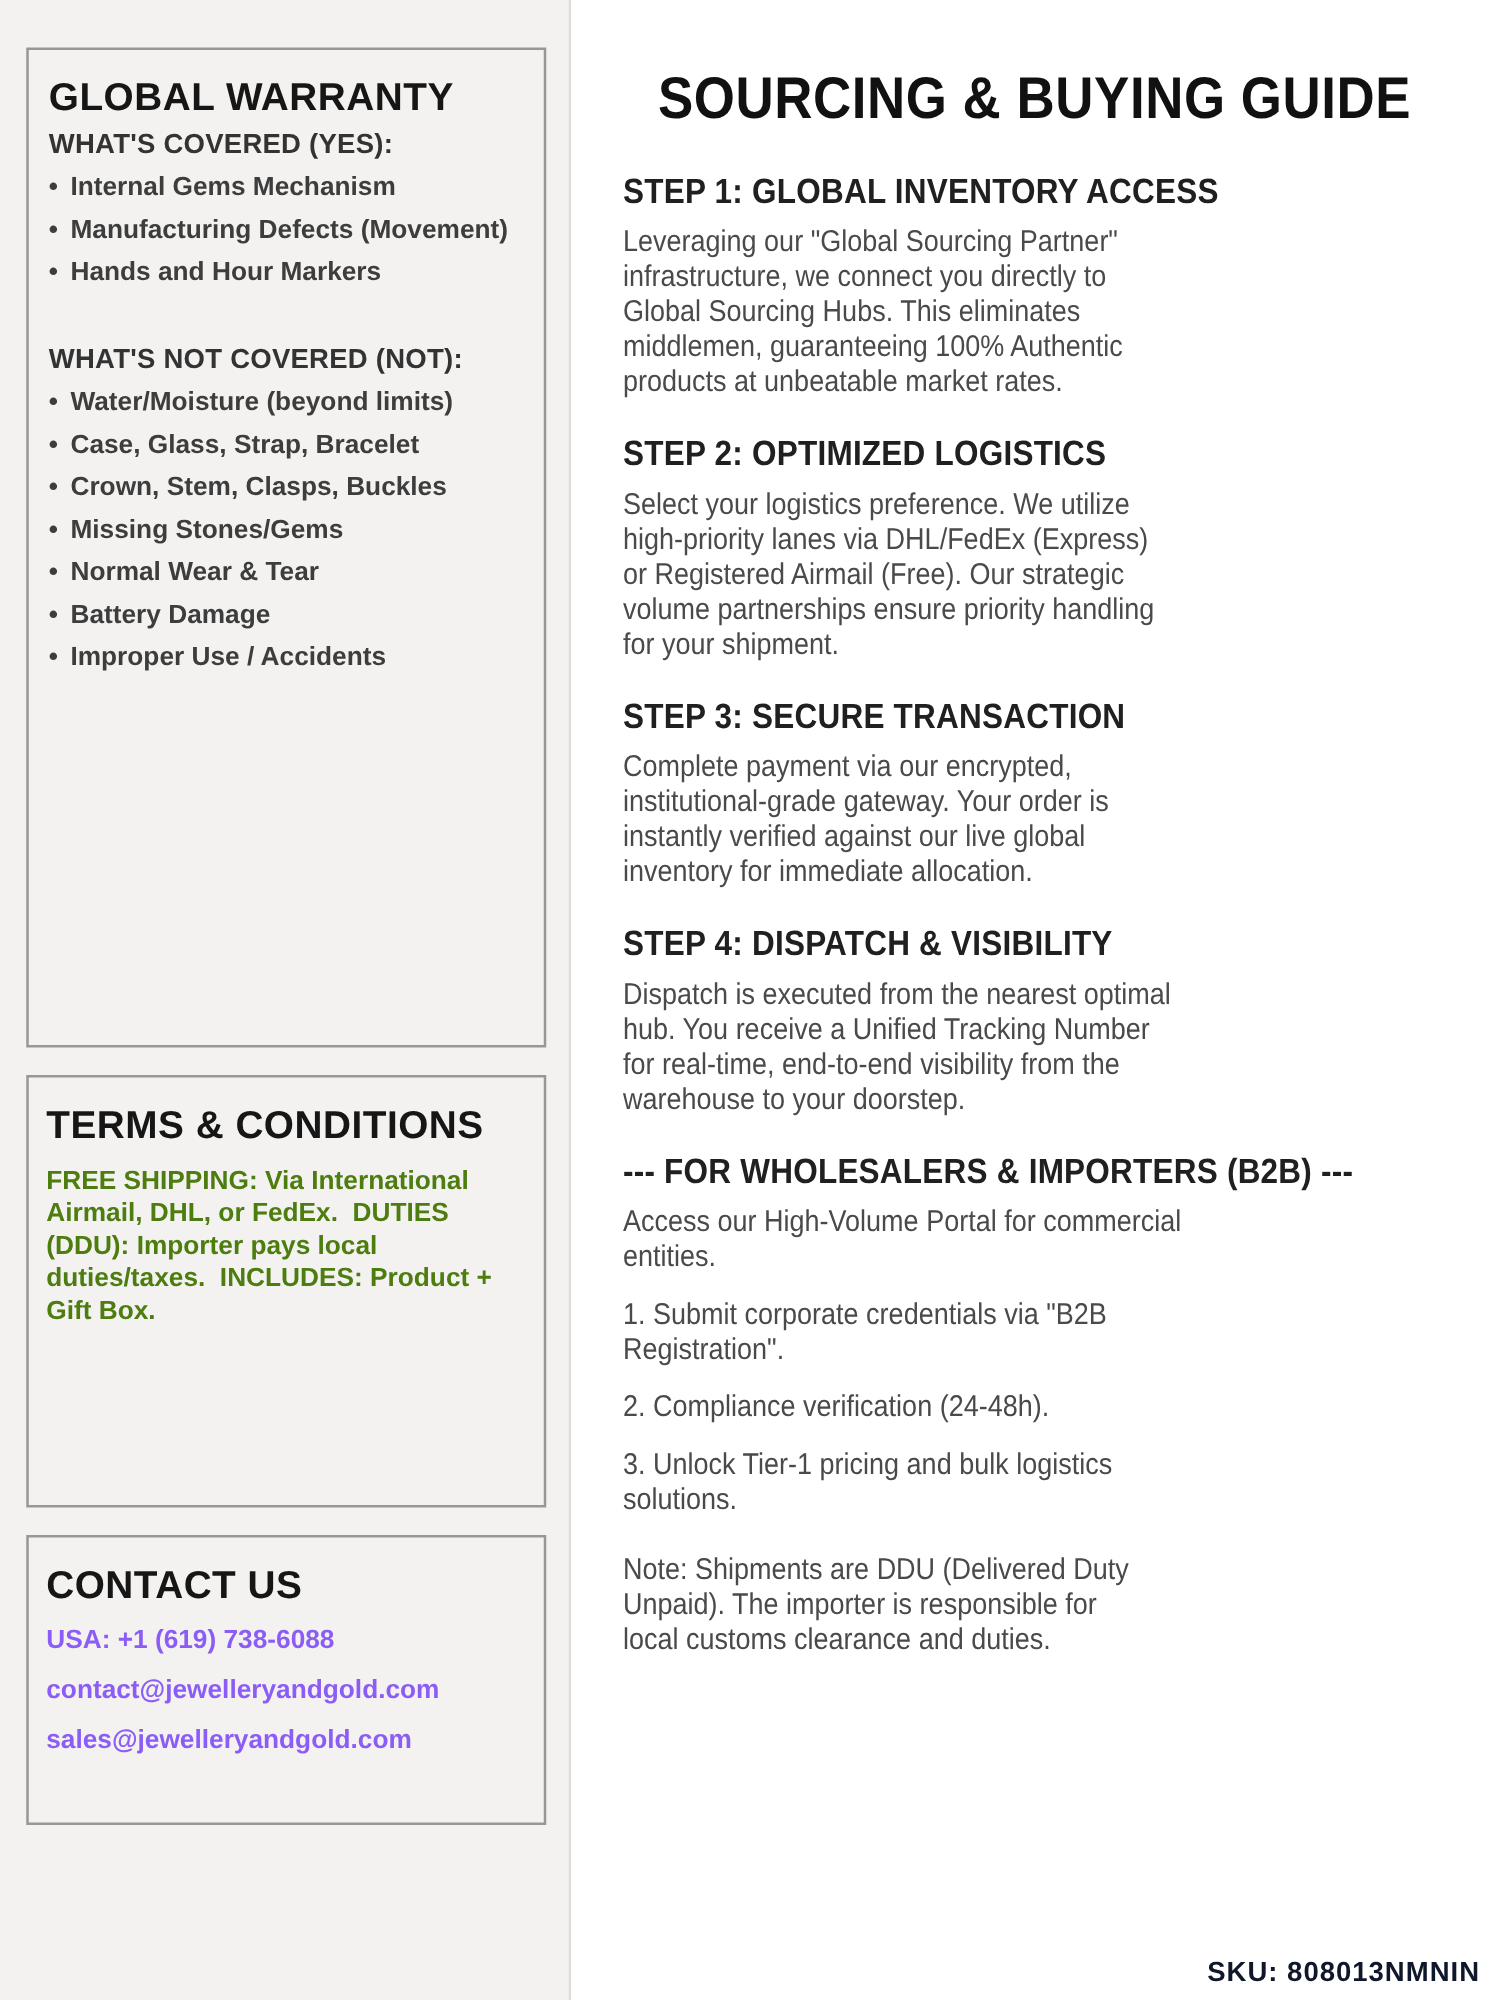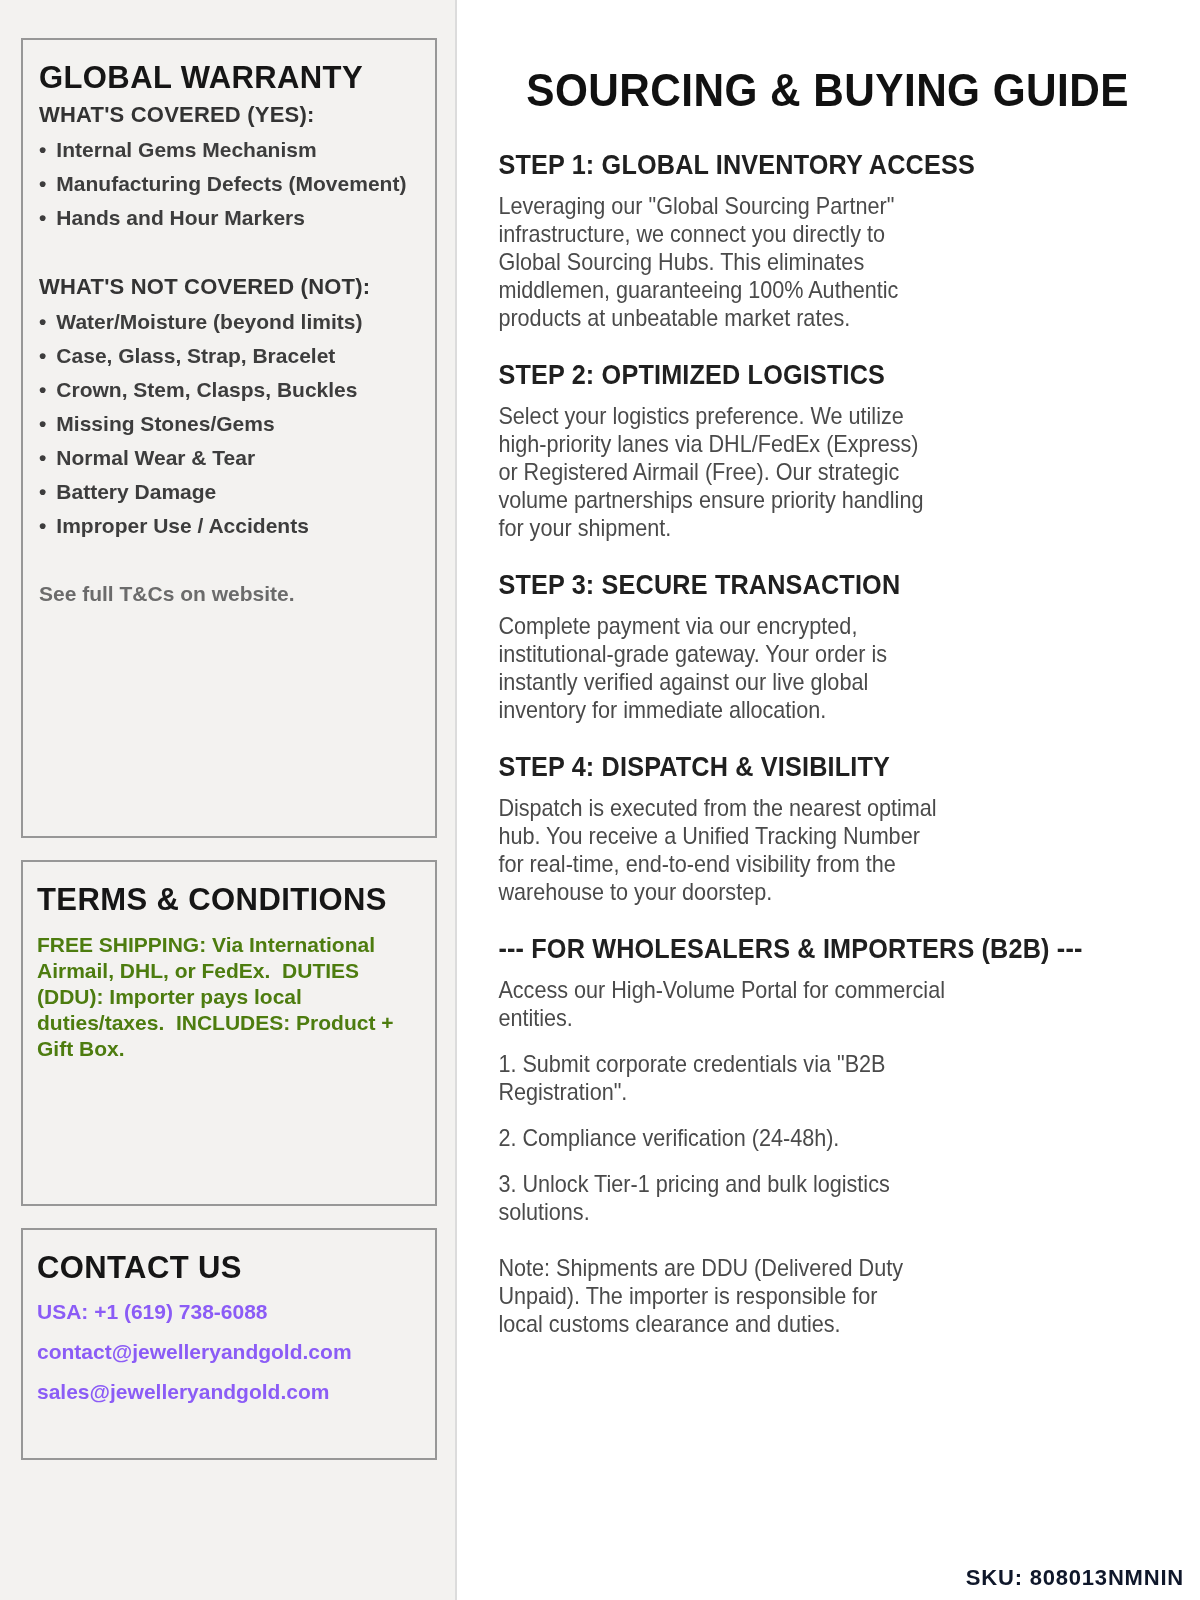--- a/index.html
+++ b/index.html
@@ -40,21 +40,21 @@
   }
   .panel-body {
     margin:14px 0 0; font-size:21px; line-height:26px; font-weight:700;
     color:#4d7c0f; white-space:pre-wrap;
   }
   .contact-line {
     margin:14px 0 17px; font-size:21px; line-height:23px; font-weight:700; color:#8b5cf6;
   }
   .contact-line + .contact-line { margin-top:0; }
   
-  .main { flex:1; position:relative; background:#ffffff;margin-top:12px; }
+  .main { flex:1; position:relative; background:#ffffff; }
   .main-inner {
     width:111.11%; transform:scaleX(0.9); transform-origin:0 0;
     box-sizing:border-box; padding:52px 48px 0 46px;
   }
   .doc-title {
     margin:0 0 32px; text-align:center; font-size:47px; line-height:52px;
     font-weight:700; color:#111111; letter-spacing:0.5px;
   }
   .step-heading {
     margin:26px 0 10px; font-size:28px; line-height:34px; font-weight:700;
@@ -89,21 +89,20 @@
       <div class="subhead">WHAT'S NOT COVERED (NOT):</div>
       <ul class="blist">
         <li>Water/Moisture (beyond limits)</li>
         <li>Case, Glass, Strap, Bracelet</li>
         <li>Crown, Stem, Clasps, Buckles</li>
         <li>Missing Stones/Gems</li>
         <li>Normal Wear &amp; Tear</li>
         <li>Battery Damage</li>
         <li>Improper Use / Accidents</li>
       </ul>
-      <p class="footnote">See full T&amp;Cs on website.</p>
     </section>
 
     <section class="panel panel-terms">
       <h1 class="panel-title">TERMS &amp; CONDITIONS</h1>
       <p class="panel-body">FREE SHIPPING: Via International
 Airmail, DHL, or FedEx.  DUTIES
 (DDU): Importer pays local
 duties/taxes.  INCLUDES: Product +
 Gift Box.</p>
     </section>

